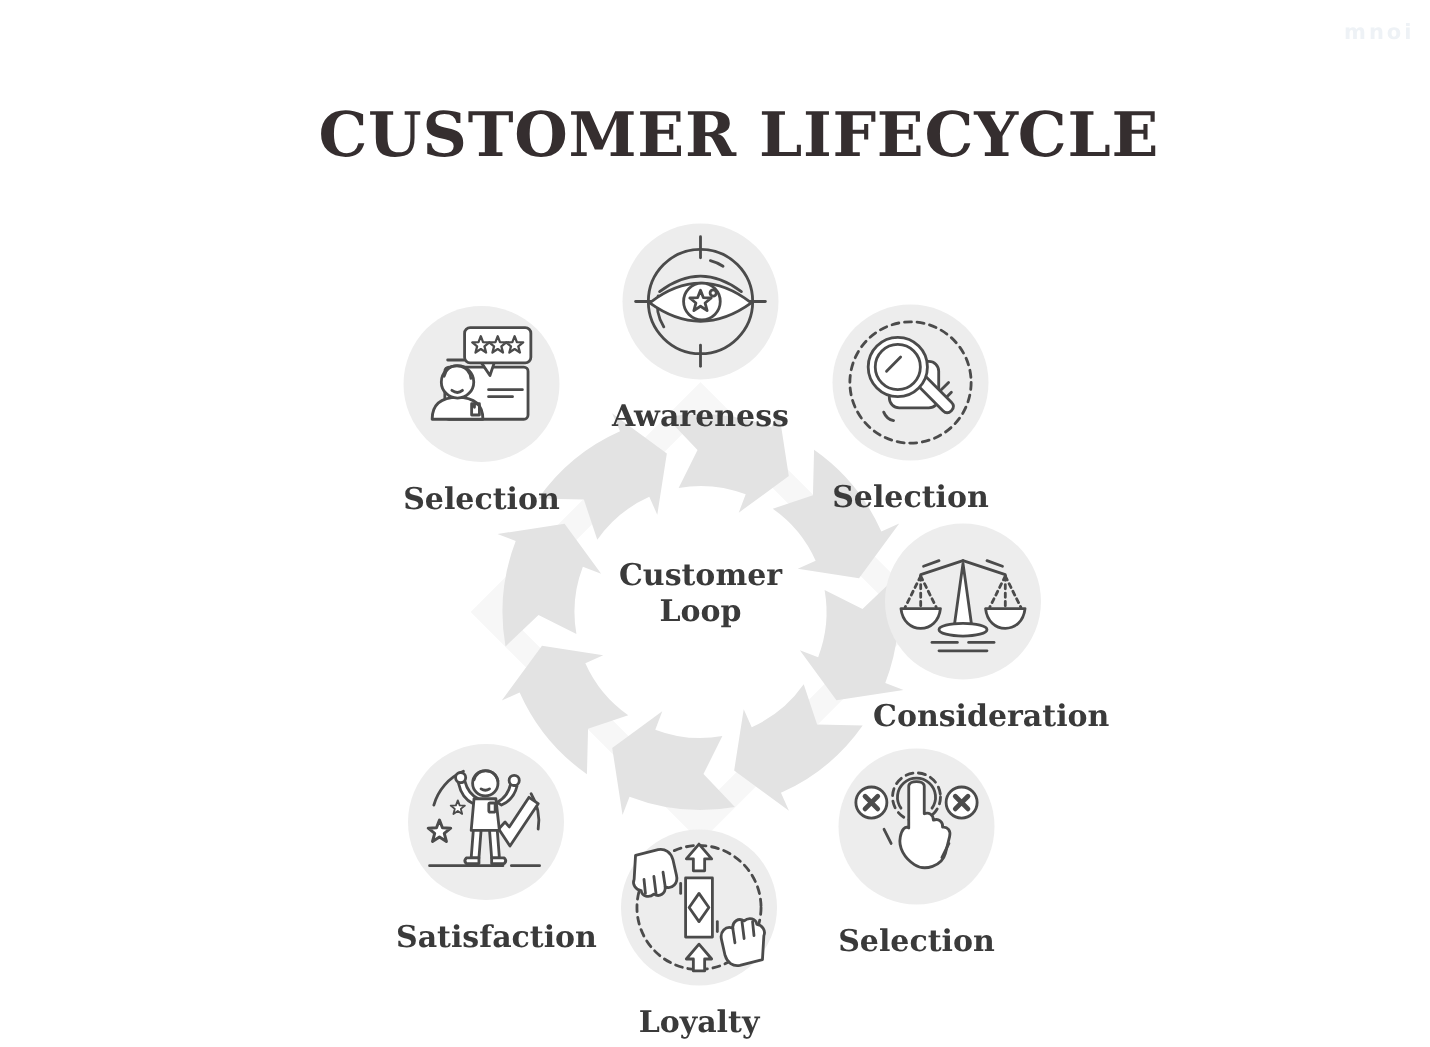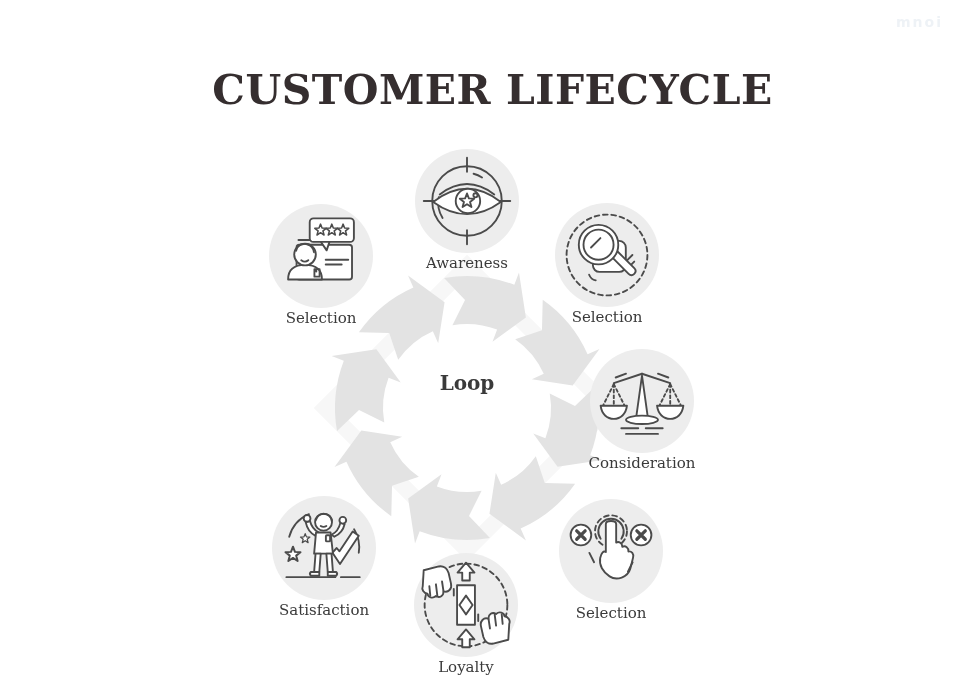--- a/index.html
+++ b/index.html
@@ -29,21 +29,21 @@
   }
   .center-label span { display:block; }
   .stage { position:absolute; width:140px; text-align:center; }
   .stage-circle {
     width:104px; height:104px; border-radius:50%;
     background:var(--circle-fill,#ededed);
     margin:0 auto; display:flex; align-items:center; justify-content:center;
   }
   .stage-circle svg { width:94px; height:94px; display:block; }
   .stage-label {
-    margin-top:2px; font-size:15px; line-height:17px; font-weight:400;
+    margin-top:16px; font-size:20px; line-height:17px; font-weight:700;
     color:var(--label-color,#3a3a3a);
   }
   .stage-label > div { display:inline-block; max-width:120px; }
   .lineart {
     stroke:var(--line,#4b4b4b); stroke-width:2; fill:none;
     stroke-linecap:round; stroke-linejoin:round;
   }
   .dash  { stroke-dasharray:5 4; }
   .dash2 { stroke-dasharray:3 3; }
 </style>
@@ -76,20 +76,21 @@
       <use href="#ringseg" transform="rotate(90)"></use>
       <use href="#ringseg" transform="rotate(135)"></use>
       <use href="#ringseg" transform="rotate(180)"></use>
       <use href="#ringseg" transform="rotate(225)"></use>
       <use href="#ringseg" transform="rotate(270)"></use>
       <use href="#ringseg" transform="rotate(315)"></use>
     </g>
   </svg>
 
   <div class="center-label">
+    <span>Customer</span>
     <span>Loop</span>
   </div>
 
   <div class="stage" style="left:397px;top:149px">
     <div class="stage-circle">
       <svg viewBox="0 0 100 100">
         <g class="lineart">
           <circle cx="50" cy="50" r="37"></circle>
           <line x1="50" y1="4" x2="50" y2="19"></line>
           <line x1="50" y1="81" x2="50" y2="96"></line>

